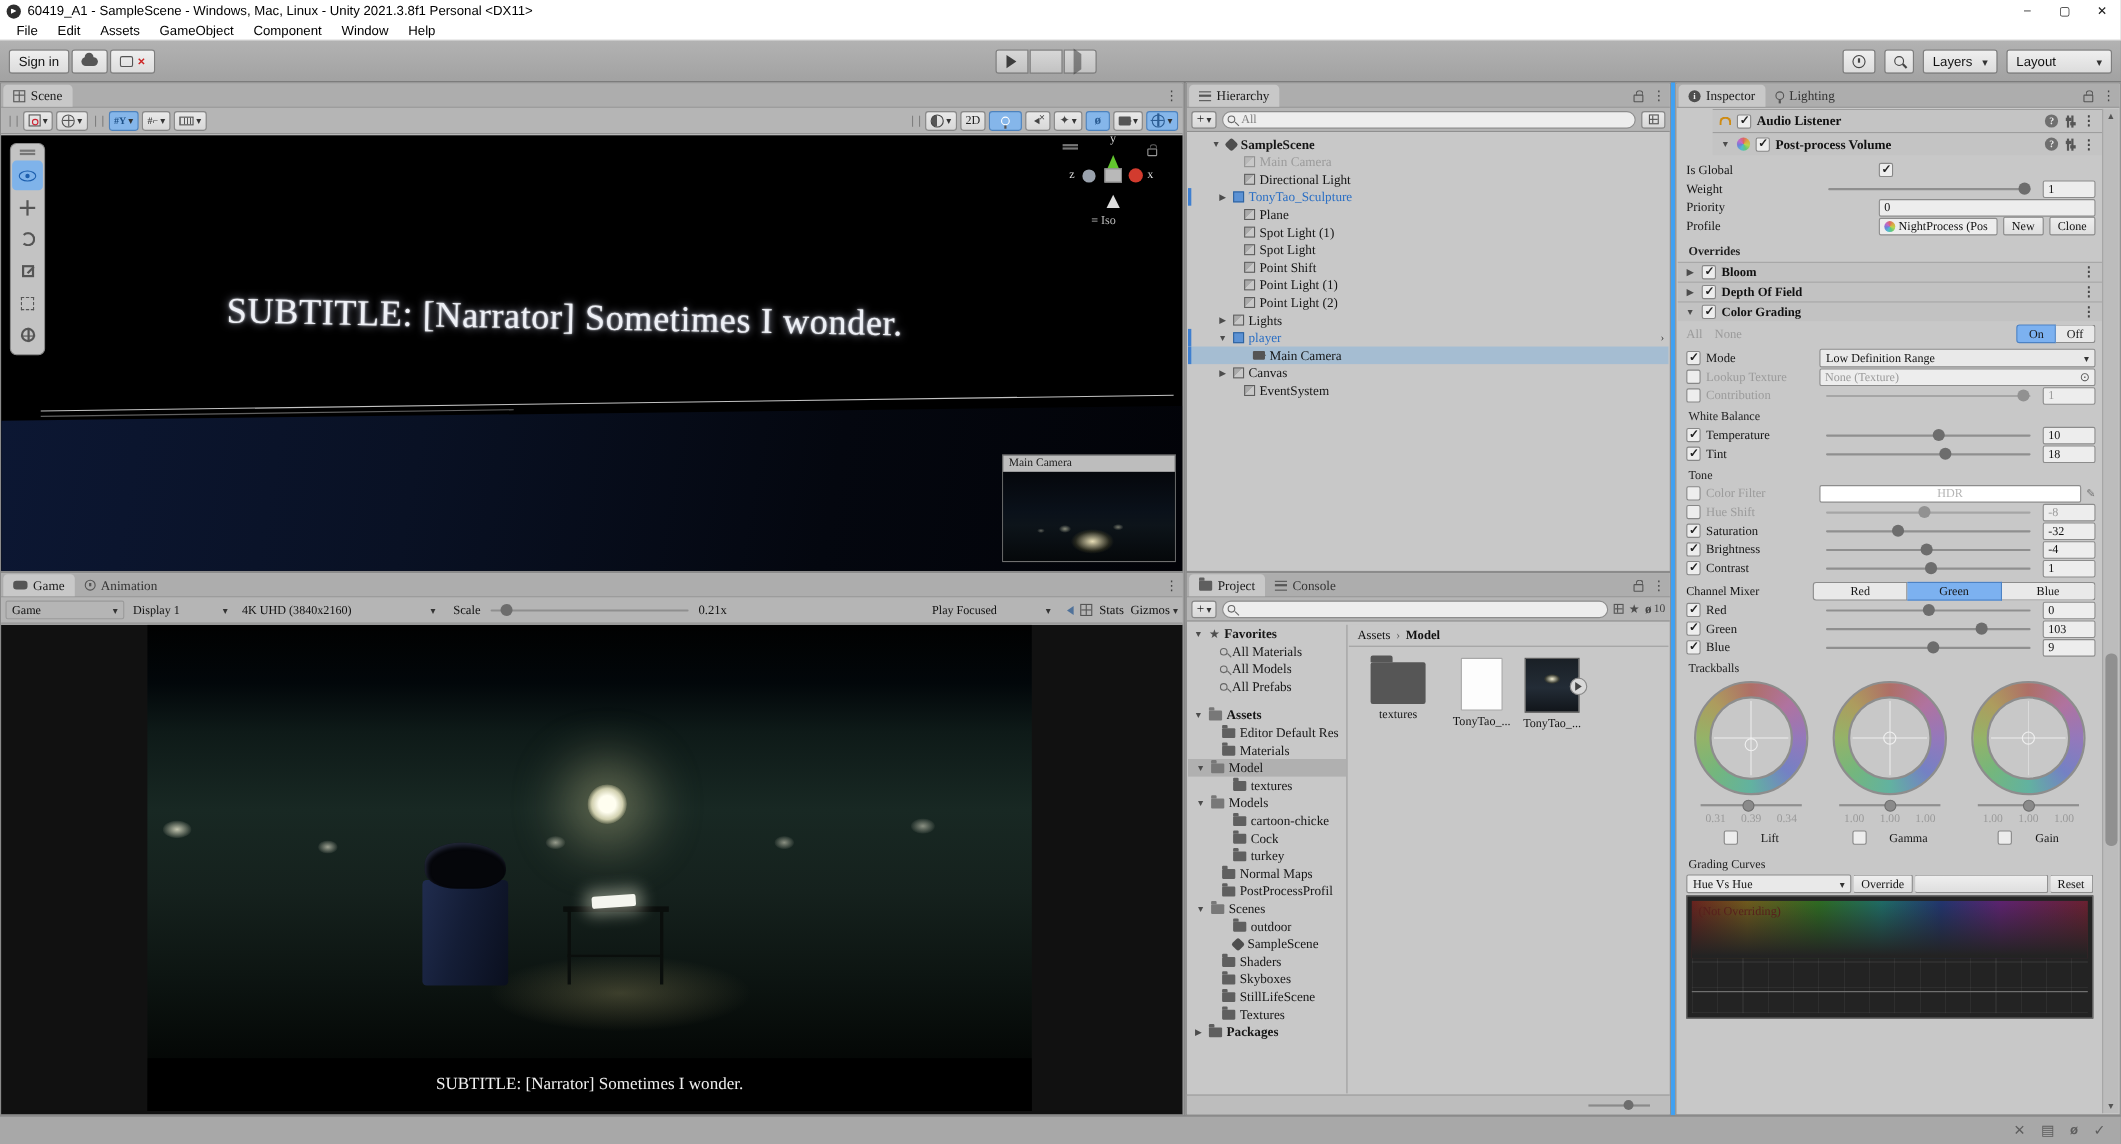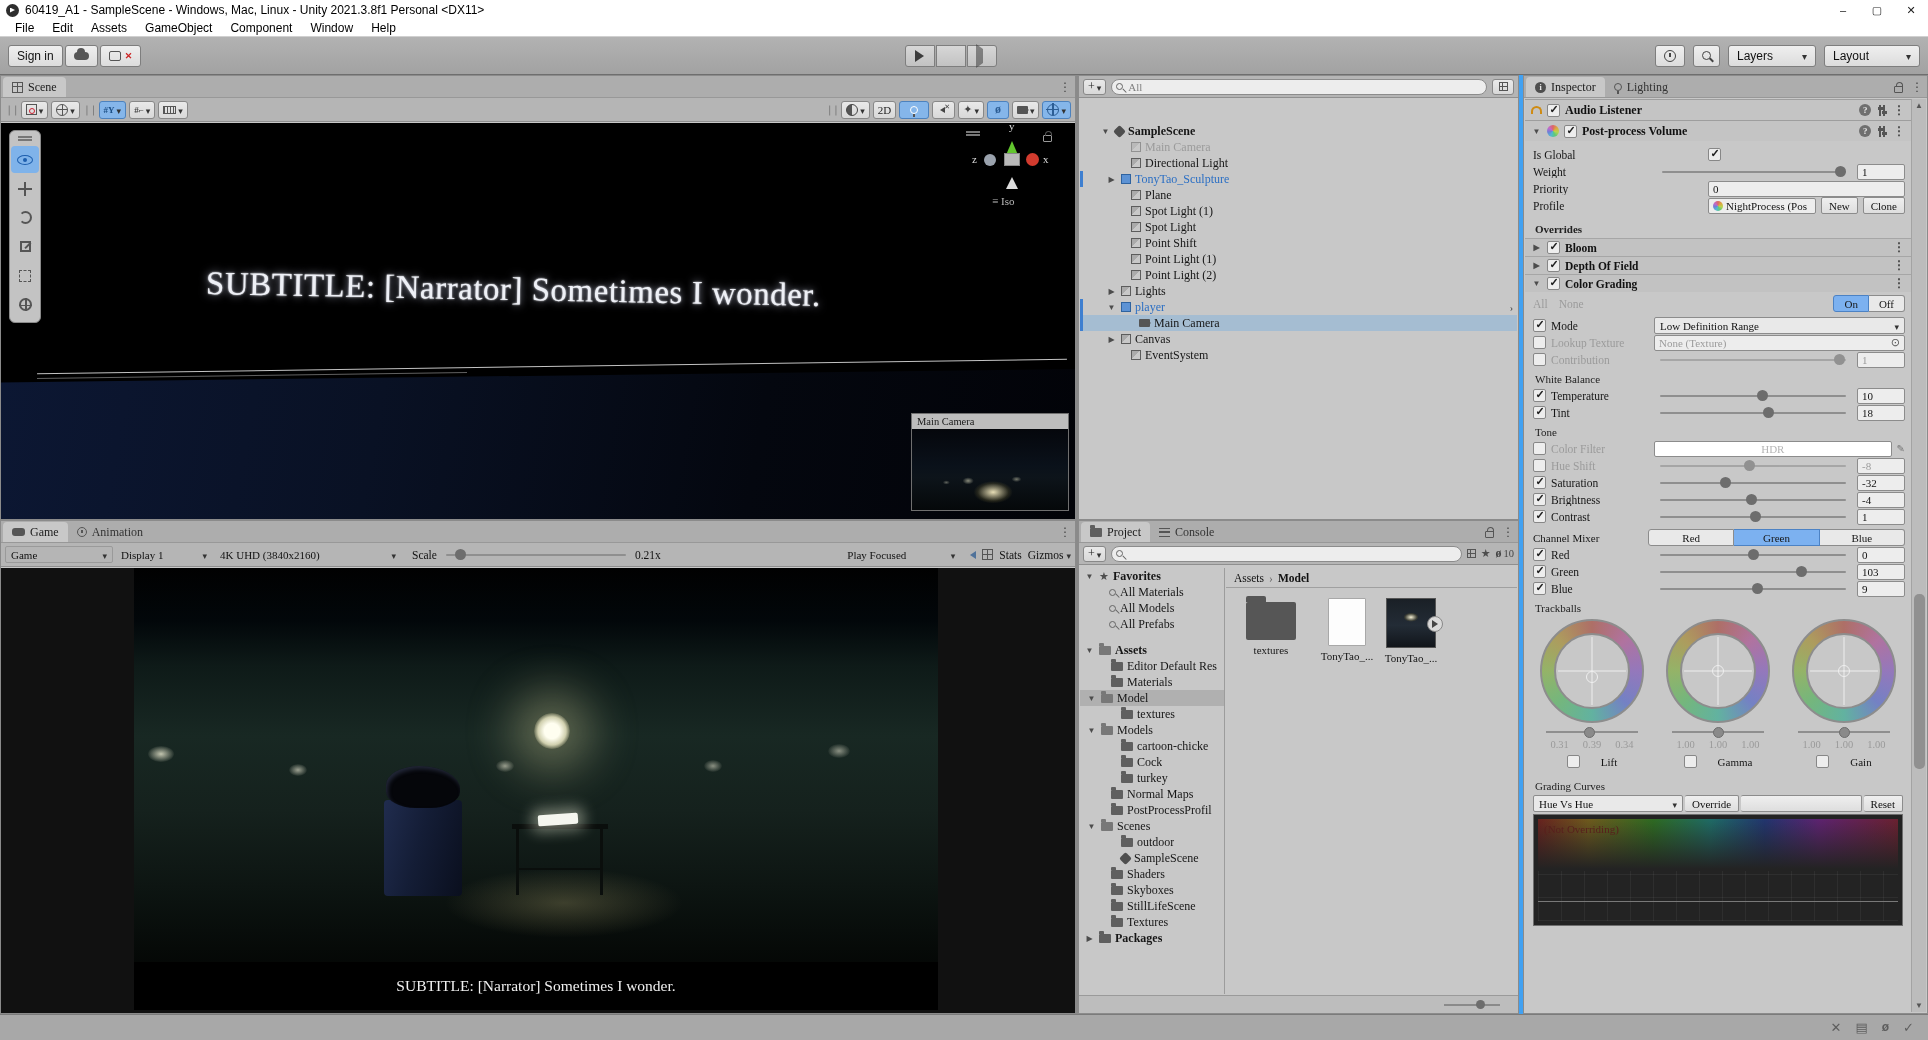--- a/index.html
+++ b/index.html
@@ -88,21 +88,21 @@
   .irow { display:flex; align-items:center; height:15px; margin:2px 6px 2px 8px; gap:5px; font-size:11.5px; color:#161616;}
   .irow .rlabel { width:118px; flex:0 0 auto; white-space:nowrap; overflow:hidden;}
   .irow.dis .rlabel, .irow.dis .nf { color:#9b9b9b; }
   .sl { position:relative; flex:1; height:2px; background:#8f8f8f; border-radius:1px; margin:0 6px;}
   .sl i { position:absolute; top:-4.5px; margin-left:-5px; width:11px; height:11px; background:#6d6d6d; border-radius:50%; }
   .sl.dis { opacity:.6; }
   .nf { width:48px; flex:0 0 auto; height:16px; background:#ededed; border:1px solid #8c8c8c; border-radius:2px; font-size:11px; padding:0 4px; display:flex; align-items:center; color:#111;}
   .nf.grow { flex:1; width:auto; }
   .dd { height:17px; background:#e9e9e9; border:1px solid #8c8c8c; border-radius:2px; font-size:11px; display:flex; align-items:center; justify-content:space-between; padding:0 5px; color:#111; gap:4px;}
   .bt { height:17px; background:linear-gradient(#efefef,#dedede); border:1px solid #8c8c8c; border-radius:2px; font-size:11px; display:flex; align-items:center; justify-content:center; padding:0 7px; color:#111;}
-  .comphead { height:21px; display:flex; align-items:center; gap:5px; padding:0 6px; border-top:1px solid #9e9e9e; background:#c4c4c4; font-weight:bold; font-size:12px;}
+  .comphead { height:21px; display:flex; align-items:center; gap:5px; padding:0 6px; border-top:1px solid #9e9e9e; background:#c4c4c4; font-weight:bold; font-size:12px;margin-left:32px;}
   .comphead .tools { margin-left:auto; display:flex; gap:8px; align-items:center;}
   .ovhead { height:18px; display:flex; align-items:center; gap:5px; padding:0 6px; border-top:1px solid #a6a6a6; background:#c2c2c2; font-weight:bold; font-size:11.5px;}
   .seclabel { font-size:11px; color:#222; margin:6px 0 3px 10px; }
   .phones { width:11px; height:8px; border:2.2px solid #cf8b12; border-bottom:none; border-radius:6px 6px 0 0; }
   .ppvic { width:12px; height:12px; border-radius:50%; background:conic-gradient(#d66,#dca93f,#b9d44e,#5fc97a,#52b9d2,#6f7fd8,#c468c9,#d66);}
   .seg { display:flex; }
   .seg .s { height:17px; padding:0 10px; background:#e9e9e9; border:1px solid #8c8c8c; font-size:11px; display:flex; align-items:center; justify-content:center;}
   .seg .s.on { background:#7cb1f0; border-color:#4c82c4; }
   .seg .s:first-child{ border-radius:3px 0 0 3px;} .seg .s:last-child{ border-radius:0 3px 3px 0;} .seg .s + .s { border-left:none; }
   .wheelwrap { width:126px; display:flex; flex-direction:column; align-items:center; }
@@ -255,21 +255,21 @@
         <span class="steppack ic"><span class="t"></span><span class="b"></span></span>
       </div>
   </div>
   <div class="rightcluster">
     <div class="tbbtn">
         <span class="histo ic"></span>
       </div>
     <div class="tbbtn">
         <span class="magbig ic"></span>
       </div>
-    <div class="tbbtn" style="width:88px; justify-content:space-between;">
+    <div class="tbbtn" style="width:68px; justify-content:space-between;">
         <span>Layers</span>
         <span class="ddcaret ic"></span>
       </div>
     <div class="tbbtn" style="width:96px; justify-content:space-between;">
         <span>Layout</span>
         <span class="ddcaret ic"></span>
       </div>
   </div>
 </div>
 
@@ -450,20 +450,30 @@
       <div class="deskline" style="left:382px; top:300px; width:86px; height:2px;"></div>
       <div class="paper" style="left:404px; top:246px;"></div>
       <div class="gsub">
           <span>SUBTITLE: [Narrator] Sometimes I wonder.</span>
         </div>
     </div>
   </div>
 </div>
 
 <div class="abs panel" style="left:1078px; top:75px; width:441px; height:445px;">
+  <div class="tabwell">
+    <div class="tab active">
+        <span class="listic ic"></span>
+        <span>Hierarchy</span>
+      </div>
+    <div class="wellicons">
+        <span class="lockic ic"></span>
+        <span class="kebab ic"></span>
+      </div>
+  </div>
   <div class="subbar" style="height:22px; gap:5px;">
     <div class="sbtn" style="height:16px;">
         <span style="font-size:12px;">+</span>
         <span class="car9 ic"></span>
       </div>
     <div class="nf grow" style="border-radius:8px; color:#808080; gap:5px;">
       <span class="magic ic"></span>
       <span>All</span>
     </div>
     <div class="sbtn" style="height:16px; width:20px;">

